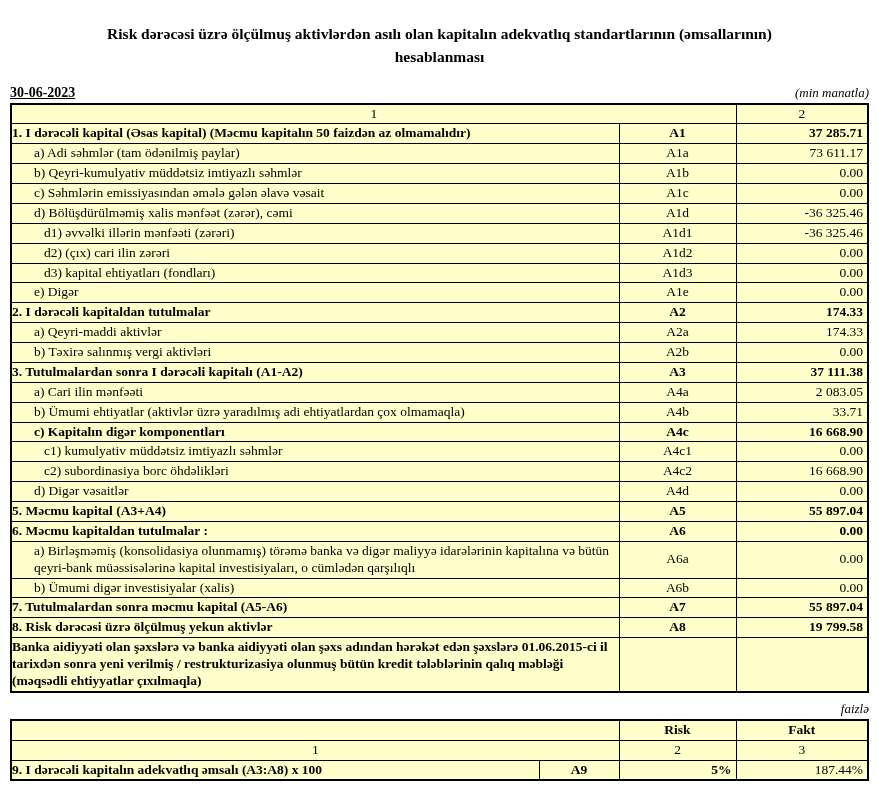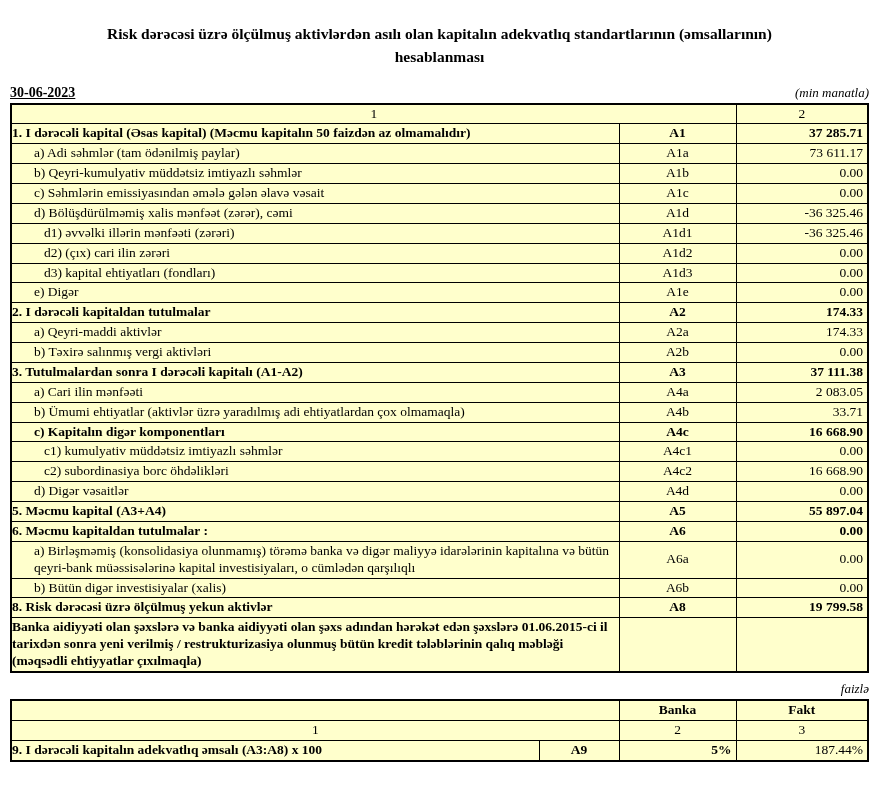--- a/index.html
+++ b/index.html
@@ -199,23 +199,28 @@
           <td class="desc indent-0 bold">6. Məcmu kapitaldan tutulmalar :</td>
           <td class="code bold">A6</td>
           <td class="val bold">0.00</td>
         </tr>
         <tr>
           <td class="desc indent-1">a) Birləşməmiş (konsolidasiya olunmamış) törəmə banka və digər maliyyə idarələrinin kapitalına və bütün qeyri-bank müəssisələrinə kapital investisiyaları, o cümlədən qarşılıqlı</td>
           <td class="code">A6a</td>
           <td class="val">0.00</td>
         </tr>
         <tr>
-          <td class="desc indent-1">b) Bütün digər investisiyalar (xalis)</td>
+          <td class="desc indent-1">b) Ümumi digər investisiyalar (xalis)</td>
           <td class="code">A6b</td>
           <td class="val">0.00</td>
+        </tr>
+        <tr>
+          <td class="desc indent-0 bold">7. Tutulmalardan sonra məcmu kapital (A5-A6)</td>
+          <td class="code bold">A7</td>
+          <td class="val bold">55 897.04</td>
         </tr>
         <tr>
           <td class="desc indent-0 bold">8. Risk dərəcəsi üzrə ölçülmuş yekun aktivlər</td>
           <td class="code bold">A8</td>
           <td class="val bold">19 799.58</td>
         </tr>
         <tr>
           <td class="desc indent-0 bold">Banka aidiyyəti olan şəxslərə və banka aidiyyəti olan şəxs adından hərəkət edən şəxslərə 01.06.2015-ci il tarixdən sonra yeni verilmiş / restrukturizasiya olunmuş bütün kredit tələblərinin qalıq məbləği (məqsədli ehtiyyatlar çıxılmaqla)</td>
           <td class="code bold"></td>
           <td class="val bold"></td>
@@ -228,21 +233,21 @@
   <table>
     <colgroup>
       <col style="width:auto">
       <col style="width:80px">
       <col style="width:117px">
       <col style="width:132px">
     </colgroup>
     <thead>
       <tr>
         <th colspan="2"></th>
-        <th class="group-head">Banka</th>
+        <th class="group-head">Risk</th>
         <th class="group-head">Fakt</th>
       </tr>
       <tr>
         <th colspan="2">1</th>
         <th>2</th>
         <th>3</th>
       </tr>
     </thead>
     <tbody>
         <tr>

